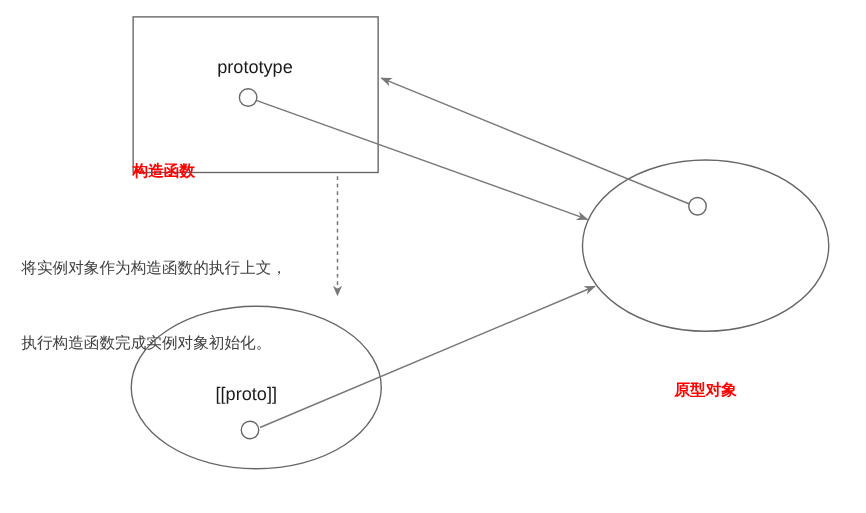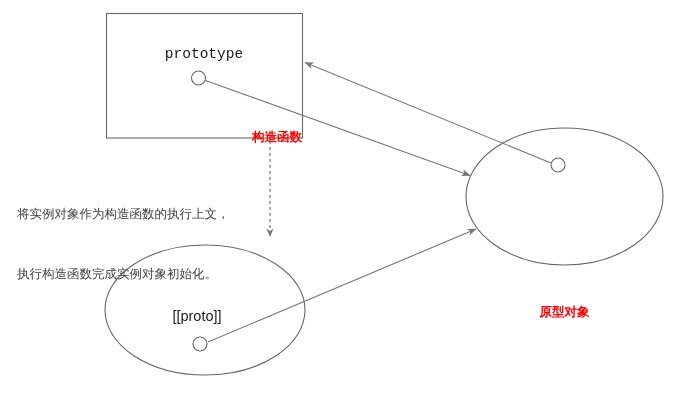--- a/index.html
+++ b/index.html
@@ -91,23 +91,23 @@
 
     <path class="link-line" d="M208,342 L476,229" marker-end="url(#arrowSolid)"></path>
 
     <path class="dashed-line" d="M270,141 L270,236" marker-end="url(#arrowDashed)"></path>
 
     <circle class="node-dot" cx="198.5" cy="78" r="7"></circle>
     <circle class="node-dot" cx="558" cy="165" r="7"></circle>
     <circle class="node-dot" cx="200" cy="344" r="7"></circle>
   </svg>
 
-  <div class="lbl lbl-inner" style="left:106px; top:46px; width:196px; text-align:center;font-family:Liberation Mono, monospace;">prototype</div>
+  <div class="lbl lbl-inner" style="left:106px; top:46px; width:196px; text-align:center;">prototype</div>
 
-  <div class="lbl lbl-red" style="left:106px; top:129px; width:196px; text-align:right;">构造函数</div>
+  <div class="lbl lbl-red" style="left:106px; top:129px; width:196px; text-align:left;">构造函数</div>
 
 
   <div class="lbl lbl-red" style="left:466px; top:272px; width:197px; text-align:center;margin-top:32px;">原型对象</div>
 
   <div class="lbl lbl-inner" style="left:105px; top:308px; width:184px; text-align:center;">[[proto]]</div>
 
 
   <div class="lbl lbl-note" style="left:17px; top:164px;">
     <div>将实例对象作为构造函数的执行上文，</div>
     <div>执行构造函数完成实例对象初始化。</div>

